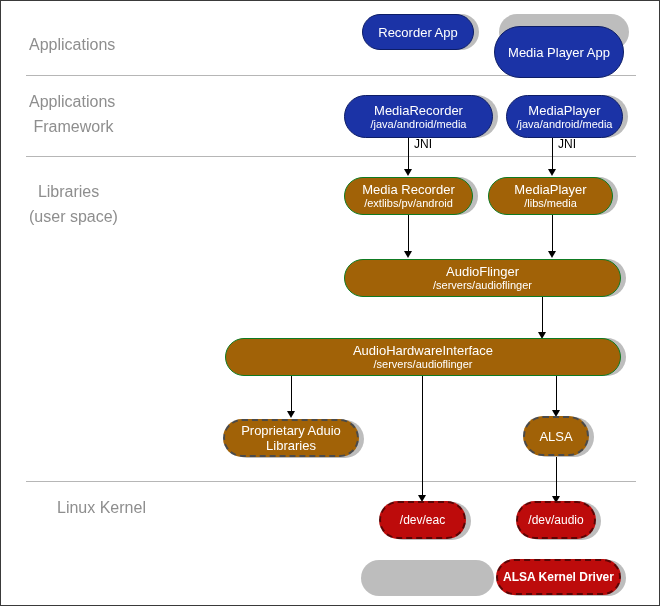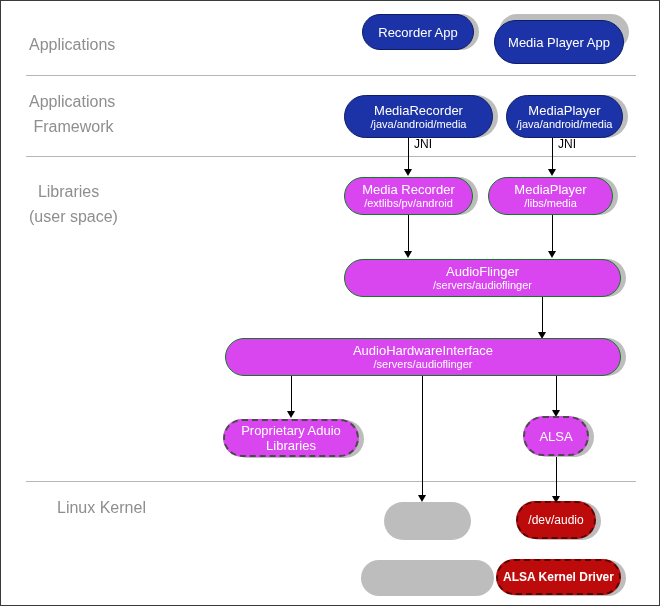--- a/index.html
+++ b/index.html
@@ -41,21 +41,21 @@
   .node .t1{font-size:13px;line-height:15px;white-space:nowrap;}
   .node .t2{font-size:11px;line-height:13px;white-space:nowrap;}
   .node.small .t1{font-size:12px;line-height:14px;}
   .shadow{
     position:absolute;
     border-radius:999px;
     background:#bdbdbd;
     z-index:3;
   }
   .blue{background:#1b33a6;border:1px solid #0d1d66;}
-  .green{background:#d946ef;border:1px solid #0f7a22;}
+  .green{background:#a16207;border:1px solid #0f7a22;}
   .green.dashed{border:2px dashed #4a4a4a;}
   .red{background:#bd0b0b;border:2px dashed #5a0505;}
   
   .vline{
     position:absolute;
     width:1px;
     background:#000000;
     z-index:2;
   }
   .arrow{
@@ -122,21 +122,21 @@
 
   <div class="vline" style="left:555px;top:455px;height:41px;"></div>
   <div class="arrow" style="left:551px;top:495px;"></div>
 
   <div class="shadow" style="left:366px;top:13px;width:112px;height:36px;"></div>
   <div class="node blue" style="left:361px;top:13px;width:112px;height:36px;">
     <span class="t1">Recorder App</span>
   </div>
 
   <div class="shadow" style="left:498px;top:13px;width:130px;height:36px;"></div>
-  <div class="node blue" style="left:493px;top:19px;width:130px;height:44px;">
+  <div class="node blue" style="left:493px;top:25px;width:130px;height:52px;">
     <span class="t1">Media Player App</span>
   </div>
 
   <div class="shadow" style="left:348px;top:94px;width:149px;height:43px;"></div>
   <div class="node blue" style="left:343px;top:94px;width:149px;height:43px;">
     <span class="t1">MediaRecorder</span>
     <span class="t2">/java/android/media</span>
   </div>
 
   <div class="shadow" style="left:510px;top:94px;width:117px;height:43px;"></div>
@@ -174,20 +174,23 @@
     <span class="t1">Proprietary Aduio</span>
     <span class="t1">Libraries</span>
   </div>
 
   <div class="shadow" style="left:527px;top:416px;width:66px;height:40px;"></div>
   <div class="node green dashed" style="left:522px;top:415px;width:66px;height:40px;">
     <span class="t1">ALSA</span>
   </div>
 
   <div class="shadow" style="left:383px;top:501px;width:87px;height:38px;"></div>
+  <div class="node red small" style="left:378px;top:500px;width:87px;height:38px;">
+    <span class="t1">/dev/eac</span>
+  </div>
 
   <div class="shadow" style="left:520px;top:501px;width:80px;height:38px;"></div>
   <div class="node red small" style="left:515px;top:500px;width:80px;height:38px;">
     <span class="t1">/dev/audio</span>
   </div>
 
   <div class="shadow" style="left:360px;top:559px;width:133px;height:36px;"></div>
 
   <div class="shadow" style="left:500px;top:559px;width:125px;height:36px;"></div>
   <div class="node red small" style="left:495px;top:558px;width:125px;height:36px;font-weight:bold;">

